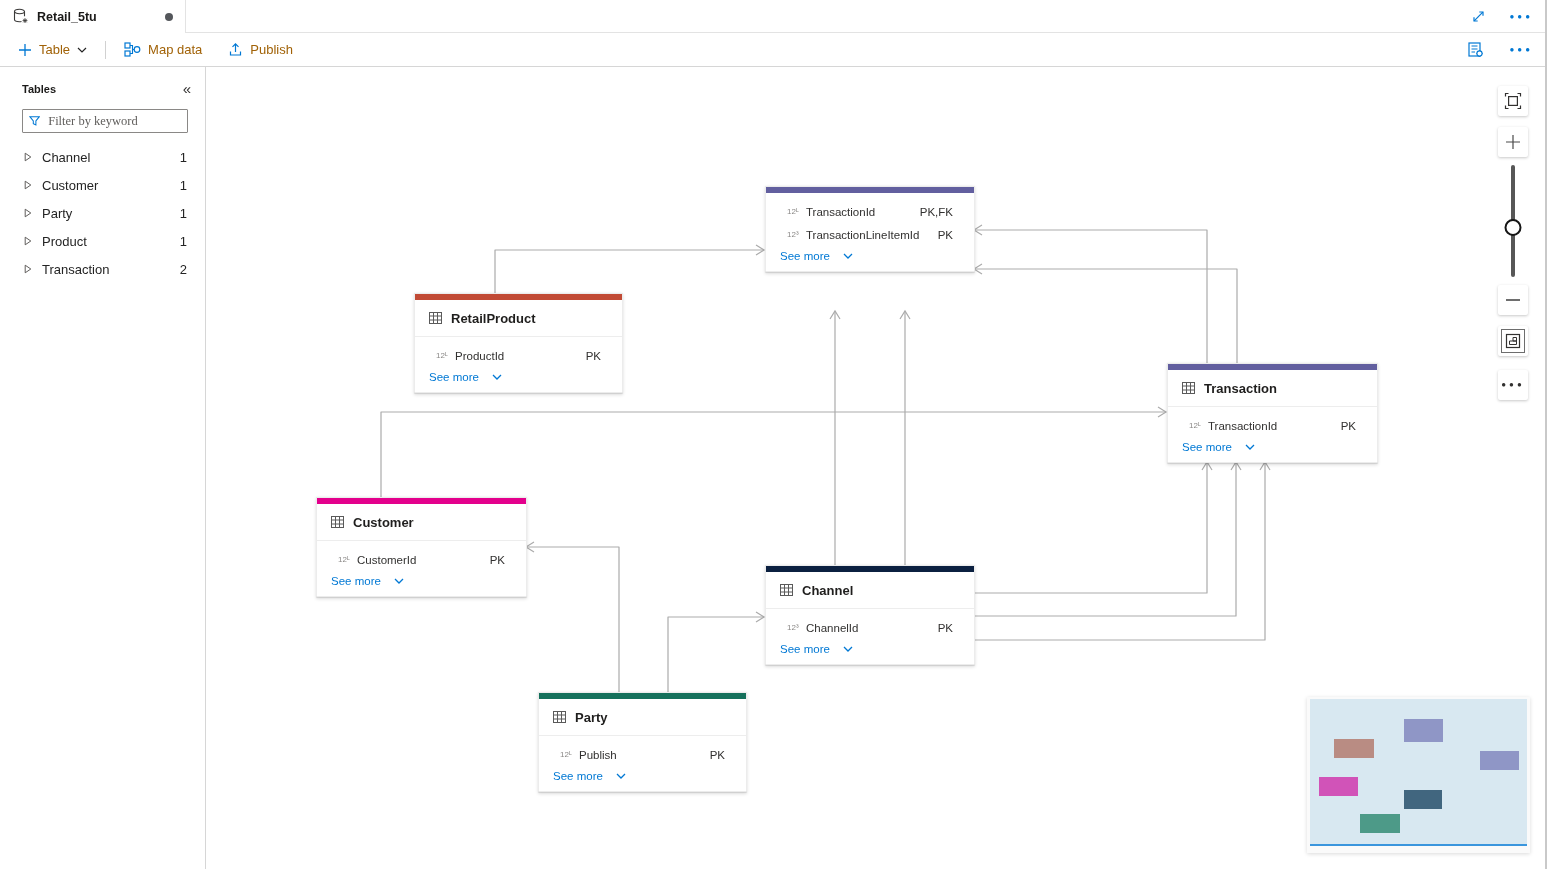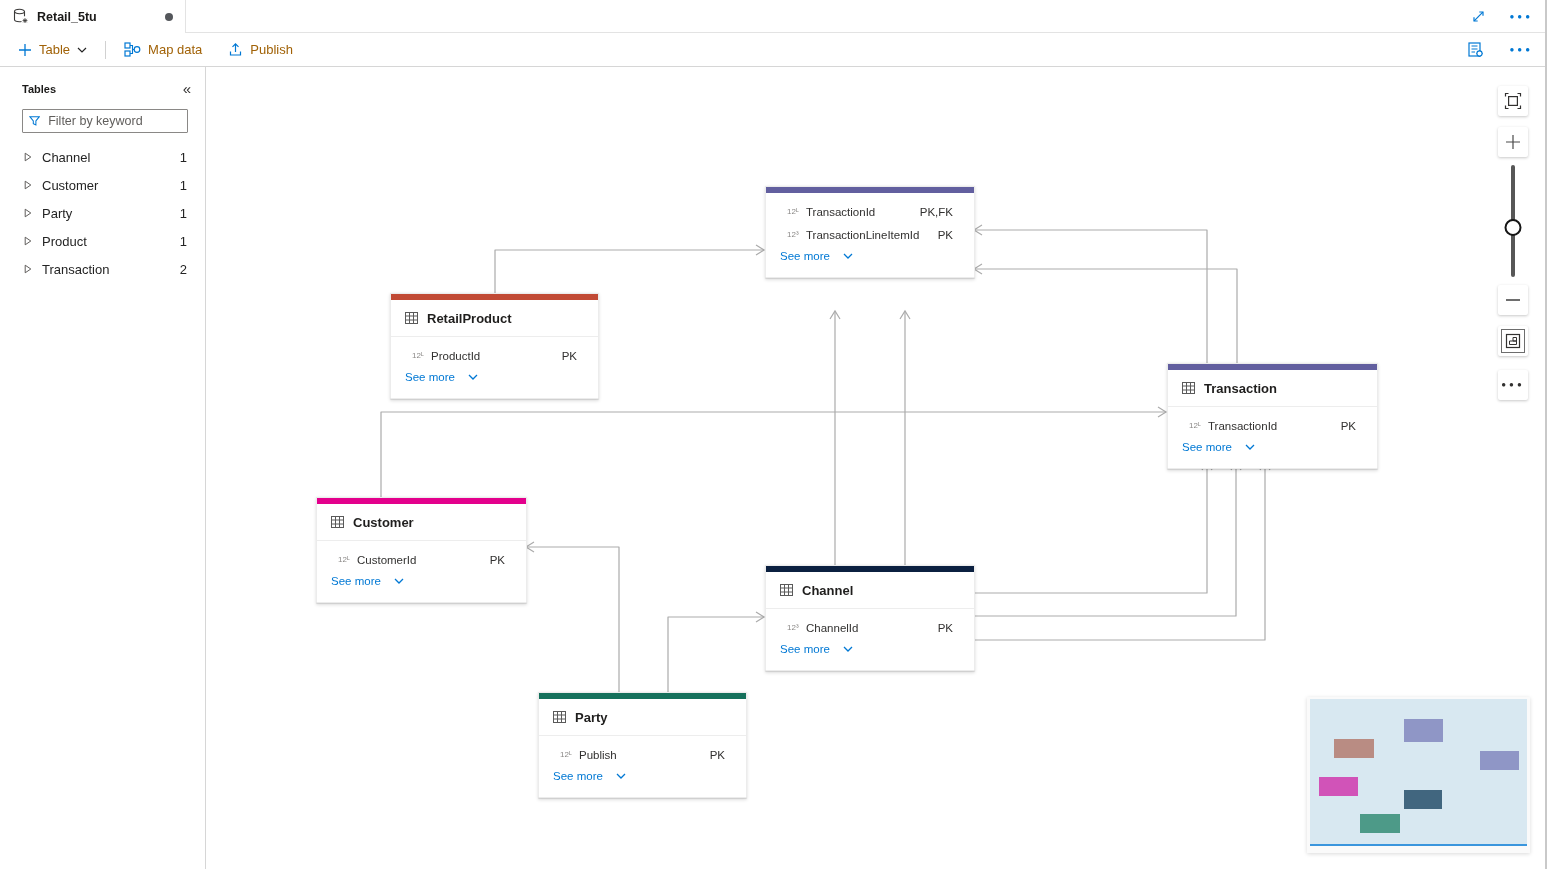--- a/index.html
+++ b/index.html
@@ -26,37 +26,37 @@
   
   .sidebar{position:absolute;left:0;top:67px;width:206px;bottom:0;background:#fff;
            border-right:1px solid #d6d6d6;box-sizing:border-box;}
   .sidebar-head{display:flex;align-items:center;justify-content:space-between;
                 padding:14px 14px 0 22px;}
   .sidebar-title{font-size:11px;font-weight:bold;color:#1b1a19;}
   .collapse{font-size:15px;color:#323130;cursor:pointer;line-height:1;}
   .filterbox{display:flex;align-items:center;gap:6px;margin:13px 17px 10px 22px;
              border:1px solid #8a8886;height:22px;padding:0 6px;border-radius:1px;}
   .filterbox input{border:none;outline:none;width:100%;font-size:12.5px;
-                   font-family:Liberation Sans, sans-serif;color:#323130;background:transparent;}
+                   font-family:Liberation Serif, serif;color:#323130;background:transparent;}
   .filterbox input::placeholder{color:#605e5c;}
   .tlist{margin-top:10px;}
   .titem{display:flex;align-items:center;height:28px;padding:0 18px 0 24px;cursor:pointer;font-size:13px;}
   .titem .lbl{margin-left:10px;}
   .titem .cnt{margin-left:auto;}
   
   .connectors{position:absolute;left:0;top:0;pointer-events:none;}
   .card{position:absolute;background:#fff;border:1px solid #ececec;border-radius:1px;
         box-shadow:0 1.6px 3.6px rgba(0,0,0,.13),0 .3px .9px rgba(0,0,0,.10);cursor:pointer;}
   .card-bar{height:6px;}
   .card-title{display:flex;align-items:center;gap:9px;padding:0 14px;height:36px;
               border-bottom:1px solid #ededed;font-size:13px;font-weight:bold;color:#1f1e1d;}
   .field{display:flex;align-items:center;padding:0 21px;height:23px;font-size:11.5px;color:#323130;}
   .field .glyph{width:19px;font-size:8px;color:#8a8886;flex:none;}
   .field .fname{flex:1;}
-  .see-more{display:flex;align-items:center;gap:13px;padding:4px 14px 15px;color:#0078d4;
+  .see-more{display:flex;align-items:center;gap:13px;padding:4px 14px 9px;color:#0078d4;
             font-size:11.5px;cursor:pointer;width:max-content;}
   .card-body{padding-top:7px;}
   
   .zctrl{position:absolute;right:19px;top:86px;width:30px;display:flex;flex-direction:column;align-items:center;}
   .zbtn{width:30px;height:30px;background:#fff;border-radius:2px;display:flex;align-items:center;
         justify-content:center;box-shadow:0 1px 3px rgba(0,0,0,.22);cursor:pointer;color:#323130;}
   .zslider{position:relative;width:30px;height:112px;margin:8px 0;display:flex;justify-content:center;}
   .ztrack{width:4px;height:112px;background:#575757;border-radius:2px;}
   .zthumb{position:absolute;left:50%;transform:translateX(-50%);width:13px;height:13px;background:#fff;
           border:2.5px solid #161616;border-radius:50%;cursor:pointer;}
@@ -223,21 +223,21 @@
          <span class="fkey">PK</span>
        </div>
        <div class="see-more">
          <span>See more</span>
             <svg width="10" height="6" viewBox="0 0 10 6">
      <path d="M1 1 L5 5 L9 1" fill="none" stroke="#0078d4" stroke-width="1.3"></path>
    </svg>
        </div>
      </div>
       </div>
-      <div class="card" style="left: 390px; top: 293px; width: 207px;">
+      <div class="card" style="left: 414px; top: 293px; width: 207px;">
         <div class="card-bar" style="background:#c14a35"></div>
      <div class="card-title">
        <svg width="13" height="12" viewBox="0 0 13 12">
      <rect x="0.5" y="0.5" width="12" height="11" fill="none" stroke="#5a5a5a" stroke-width="1"></rect>
      <path d="M0.5 4 H12.5 M0.5 8 H12.5 M4.5 0.5 V11.5 M8.5 0.5 V11.5" stroke="#5a5a5a" stroke-width="1"></path>
    </svg>
        <span>RetailProduct</span>
      </div>
      <div class="card-body">
        <div class="field">

